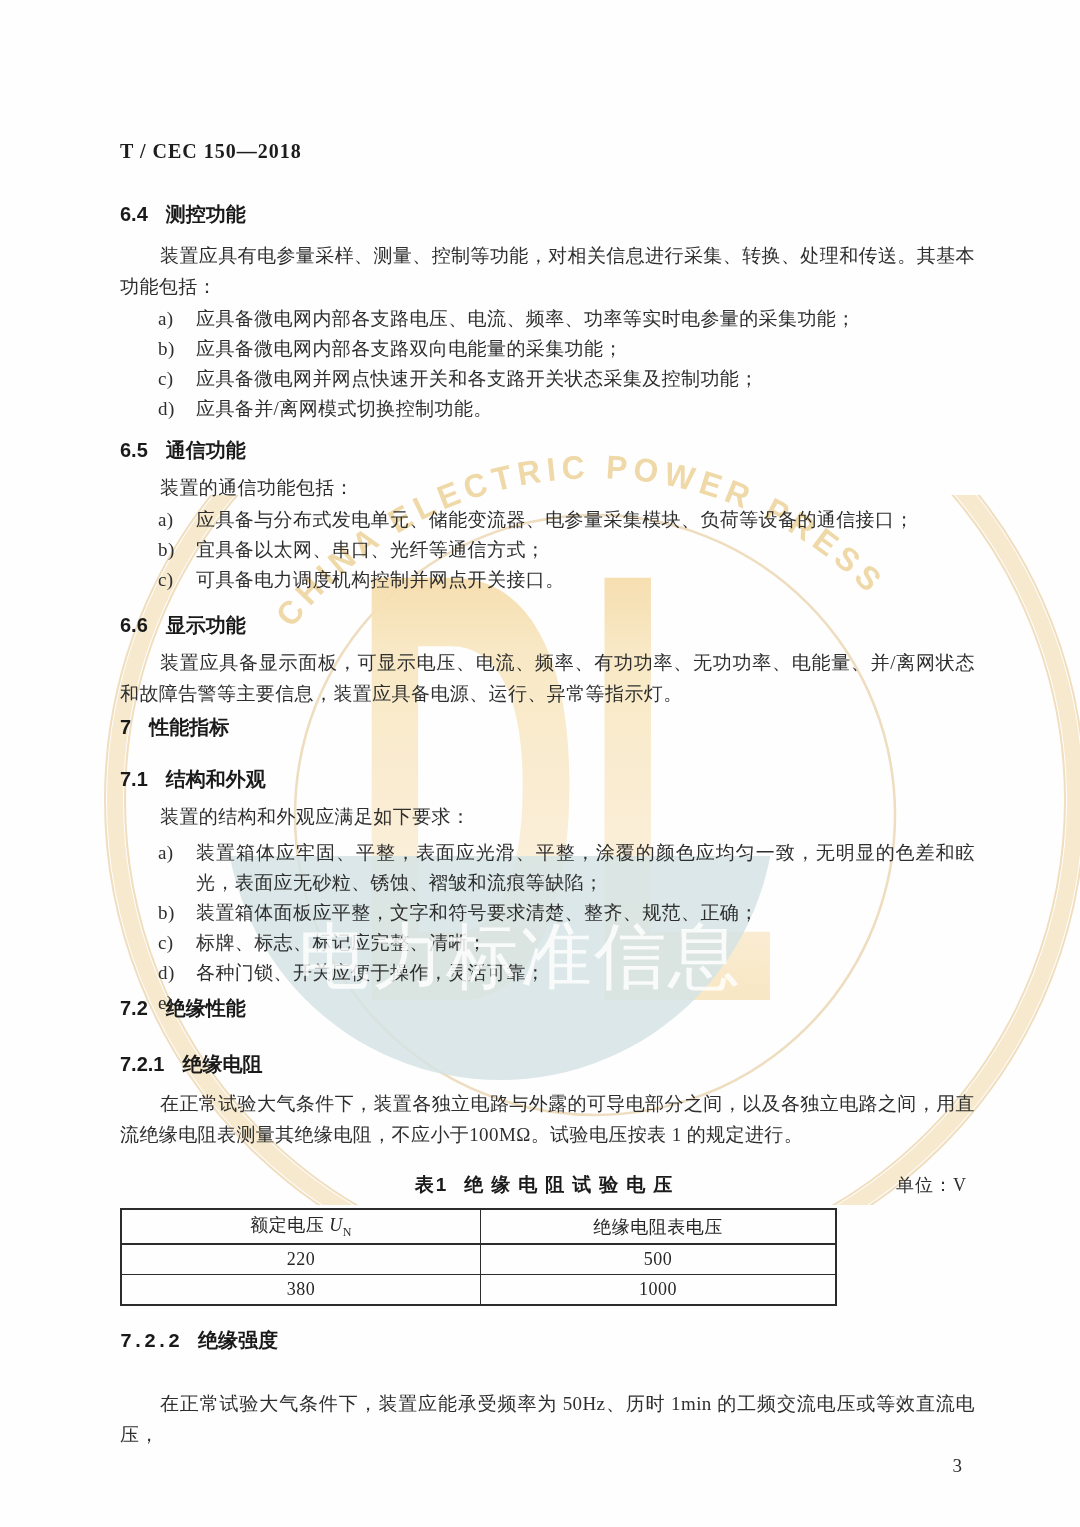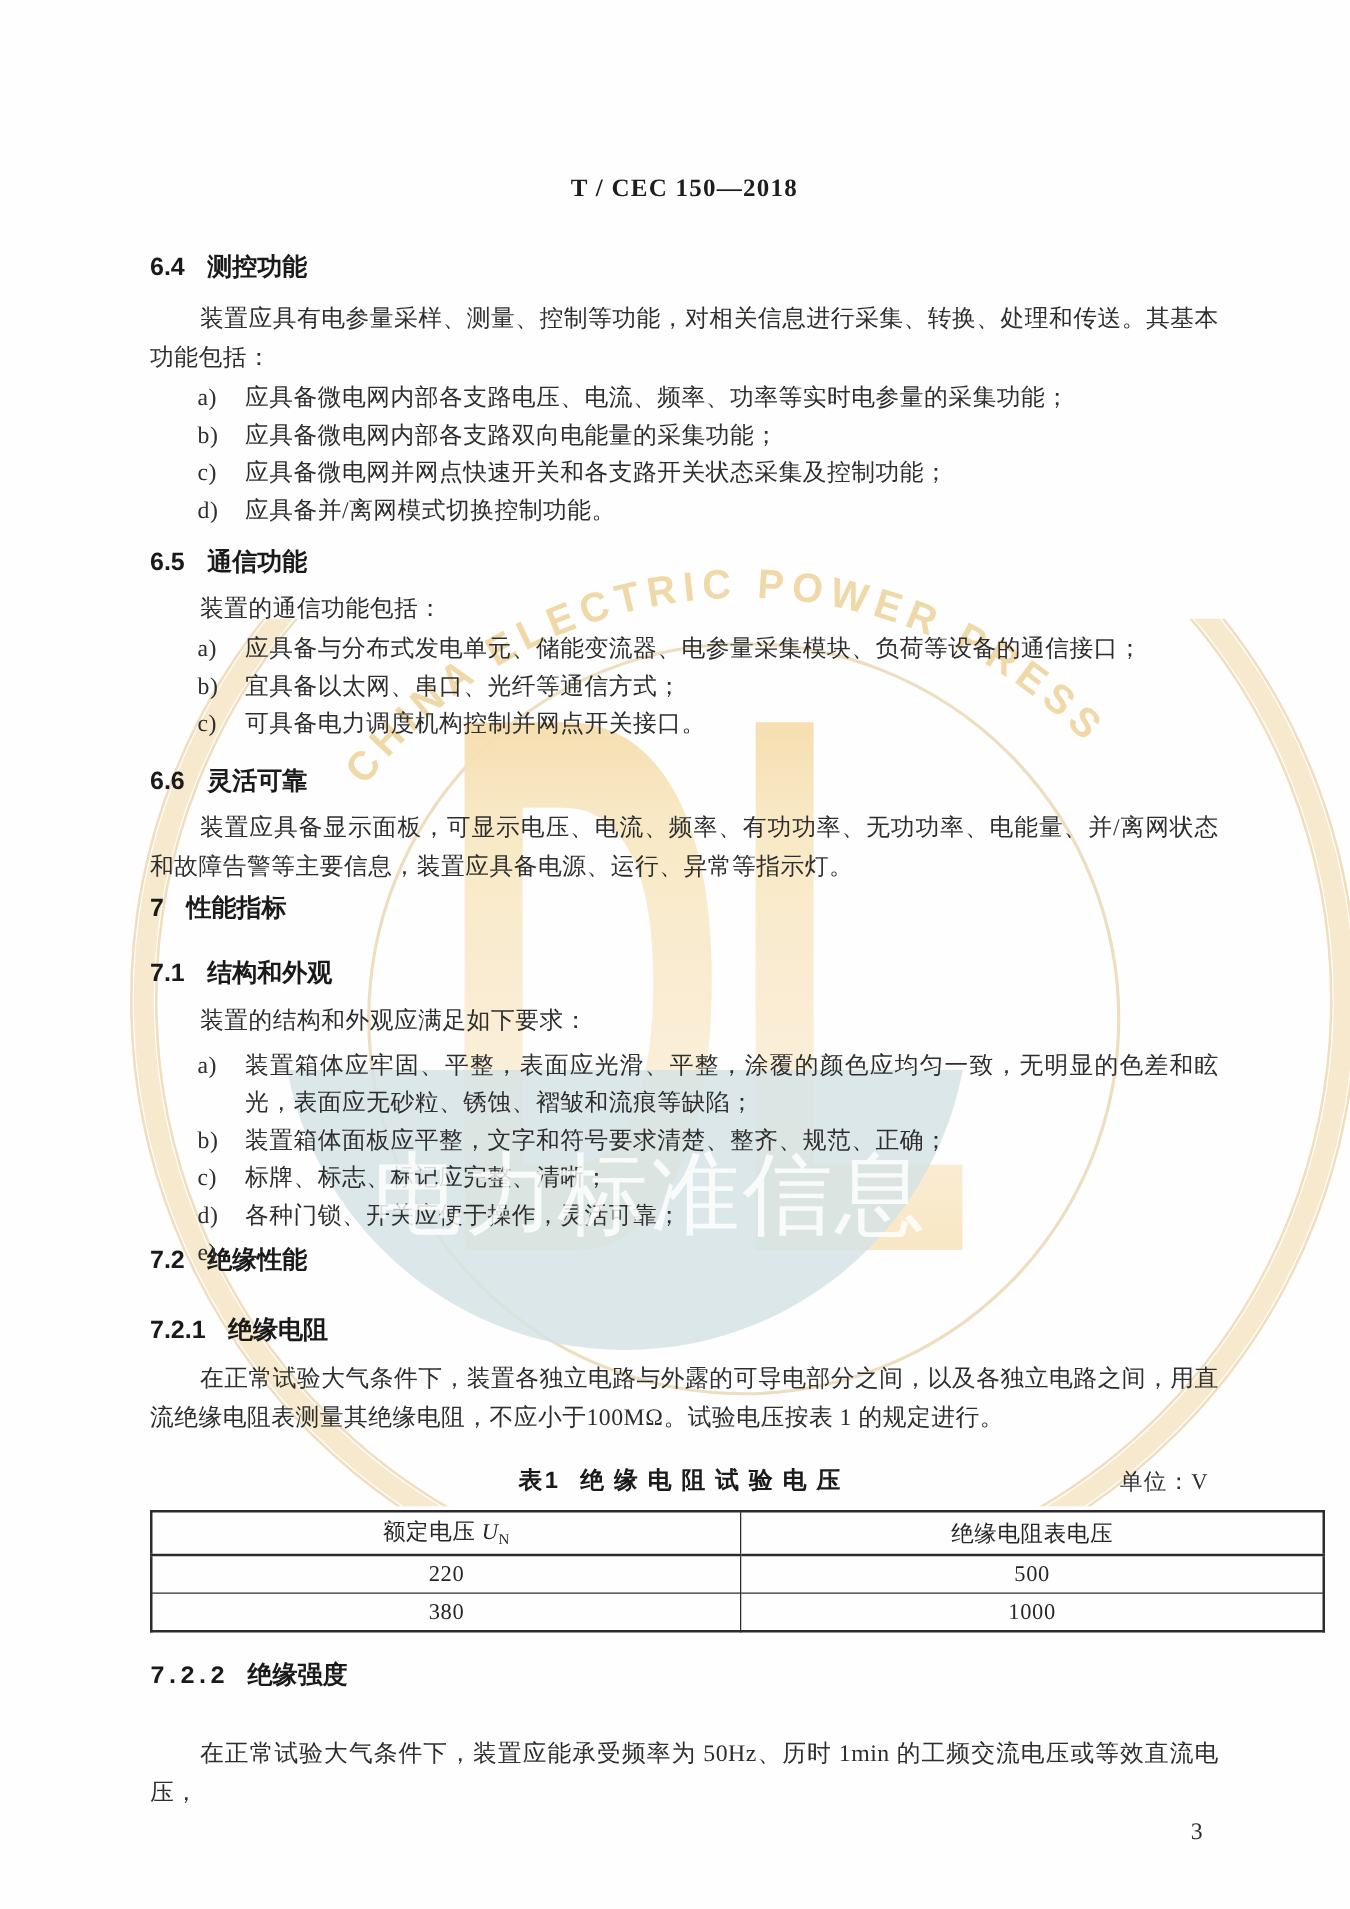--- a/index.html
+++ b/index.html
@@ -15,21 +15,21 @@
   .wm-svg{position:absolute;left:0;top:0;z-index:0;pointer-events:none;}
   .wm-banner{
     position:absolute;left:298px;top:920px;z-index:2;pointer-events:none;
     font-family:"Liberation Sans","DejaVu Sans",sans-serif;
     font-weight:normal;font-size:72px;letter-spacing:2px;line-height:1;
     color:rgba(255,255,255,0.82);white-space:nowrap;
   }
   
   .content{position:absolute;inset:0;z-index:1;padding:0 105px 0 120px;box-sizing:border-box;}
   .doc-code{
-    margin-top:140px;text-align:center;line-height:22px;
+    margin-top:140px;text-align:left;line-height:22px;
     font-weight:bold;font-size:20px;letter-spacing:1px;color:#1d1d1d;
   }
   .h{
     font-family:"Liberation Sans","DejaVu Sans",sans-serif;
     font-weight:bold;font-size:20px;line-height:24px;color:#1a1a1a;
   }
   .h .htit{margin-left:18px;}
   .para{
     margin:0;font-size:19px;line-height:31px;text-align:justify;
     text-indent:40px;letter-spacing:0.4px;
@@ -65,21 +65,21 @@
     font-weight:bold;font-size:19px;color:#1a1a1a;
   }
   .tbl-caption .cap-label{letter-spacing:2px;margin-right:16px;}
   .tbl-caption .cap-title{letter-spacing:8px;}
   .tbl-caption .cap-unit{
     position:absolute;right:8px;top:0;
     font-family:"Liberation Serif","DejaVu Serif",serif;
     font-weight:normal;font-size:18px;letter-spacing:1px;color:#2e2e2e;
   }
   table.data{
-    margin-top:10px;width:940px;border-collapse:collapse;
+    margin-top:10px;width:717px;border-collapse:collapse;
     border:2px solid #2c2c2c;font-size:18px;color:#262626;
   }
   table.data th,table.data td{
     border:1px solid #2c2c2c;text-align:center;font-weight:normal;
     padding:0;letter-spacing:0.5px;
   }
   table.data thead th{height:33px;border-bottom:2px solid #2c2c2c;}
   table.data td{height:29px;}
   table.data .c1{width:50.3%;}
   table.data i{font-style:italic;}
@@ -155,21 +155,21 @@
       <span class="hnum">6.5</span><span class="htit">通信功能</span>
     </div>
     <p class="para p-65">装置的通信功能包括：</p>
     <ul class="list ul-65">
       <li class="li"><span class="lbl">a)</span><span>应具备与分布式发电单元、储能变流器、电参量采集模块、负荷等设备的通信接口；</span></li>
       <li class="li"><span class="lbl">b)</span><span>宜具备以太网、串口、光纤等通信方式；</span></li>
       <li class="li"><span class="lbl">c)</span><span>可具备电力调度机构控制并网点开关接口。</span></li>
     </ul>
 
     <div class="h h-66">
-      <span class="hnum">6.6</span><span class="htit">灵活可靠</span>
+      <span class="hnum">6.6</span><span class="htit">显示功能</span>
     </div>
     <p class="para p-66">装置应具备显示面板，可显示电压、电流、频率、有功功率、无功功率、电能量、并/离网状态和故障告警等主要信息，装置应具备电源、运行、异常等指示灯。</p>
 
     <div class="h h-7">
       <span class="hnum">7</span><span class="htit">性能指标</span>
     </div>
 
     <div class="h h-71">
       <span class="hnum">7.1</span><span class="htit">结构和外观</span>
     </div>

